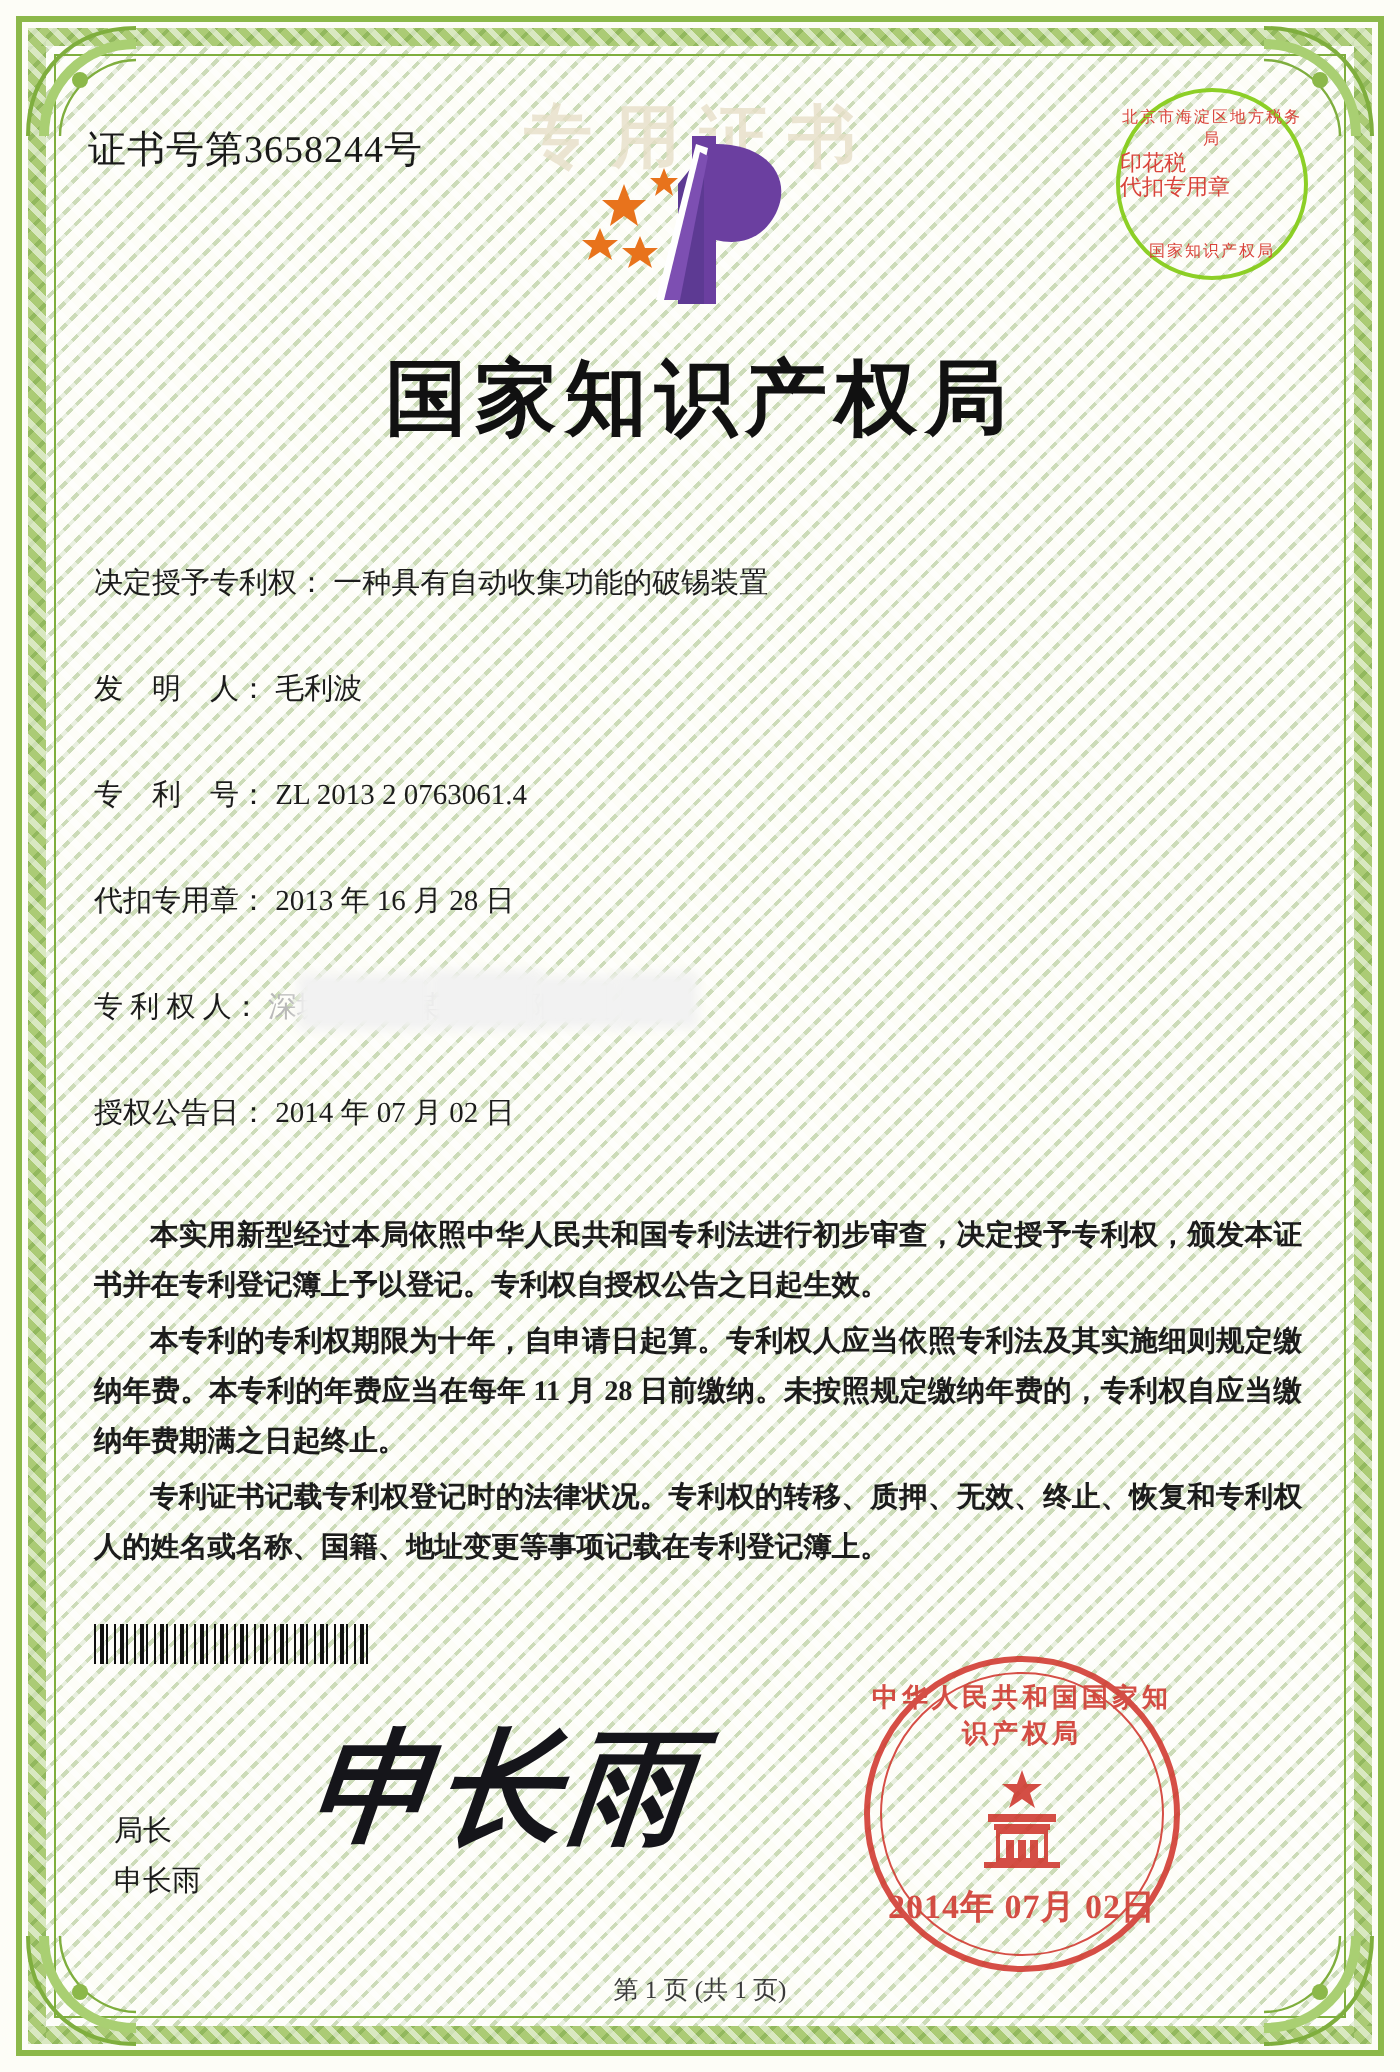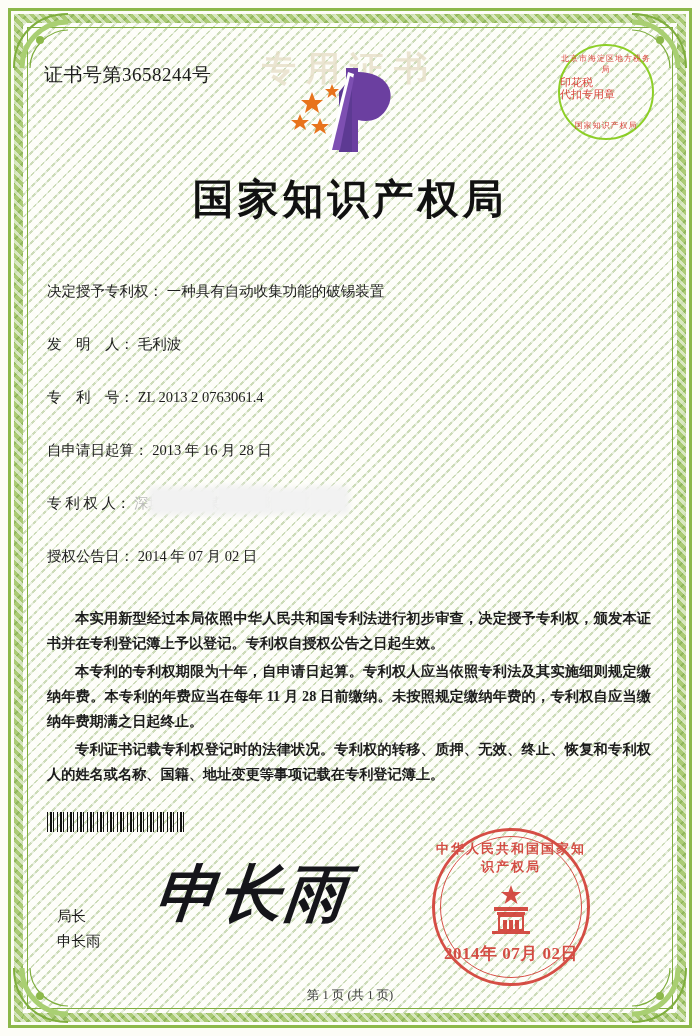--- a/index.html
+++ b/index.html
@@ -357,21 +357,21 @@
     </div>
     <div class="field-row">
       <span class="field-label">发　明　人：</span>
       <span class="field-value">毛利波</span>
     </div>
     <div class="field-row">
       <span class="field-label">专　利　号：</span>
       <span class="field-value">ZL 2013 2 0763061.4</span>
     </div>
     <div class="field-row">
-      <span class="field-label">自申请日起算：</span>
+      <span class="field-label">代扣专用章：</span>
       <span class="field-value">2013 年 16 月 28 日</span>
     </div>
     <div class="field-row">
       <span class="field-label">专 利 权 人：</span>
       <span class="redacted">
         <span>深圳市某某某科技有限公司</span>
         <span class="redact-blocks">
           <span class="rb" style="left:0;top:2px;width:58px;height:18px;"></span>
           <span class="rb" style="left:66px;top:0;width:46px;height:20px;"></span>
           <span class="rb" style="left:118px;top:3px;width:34px;height:16px;"></span>

